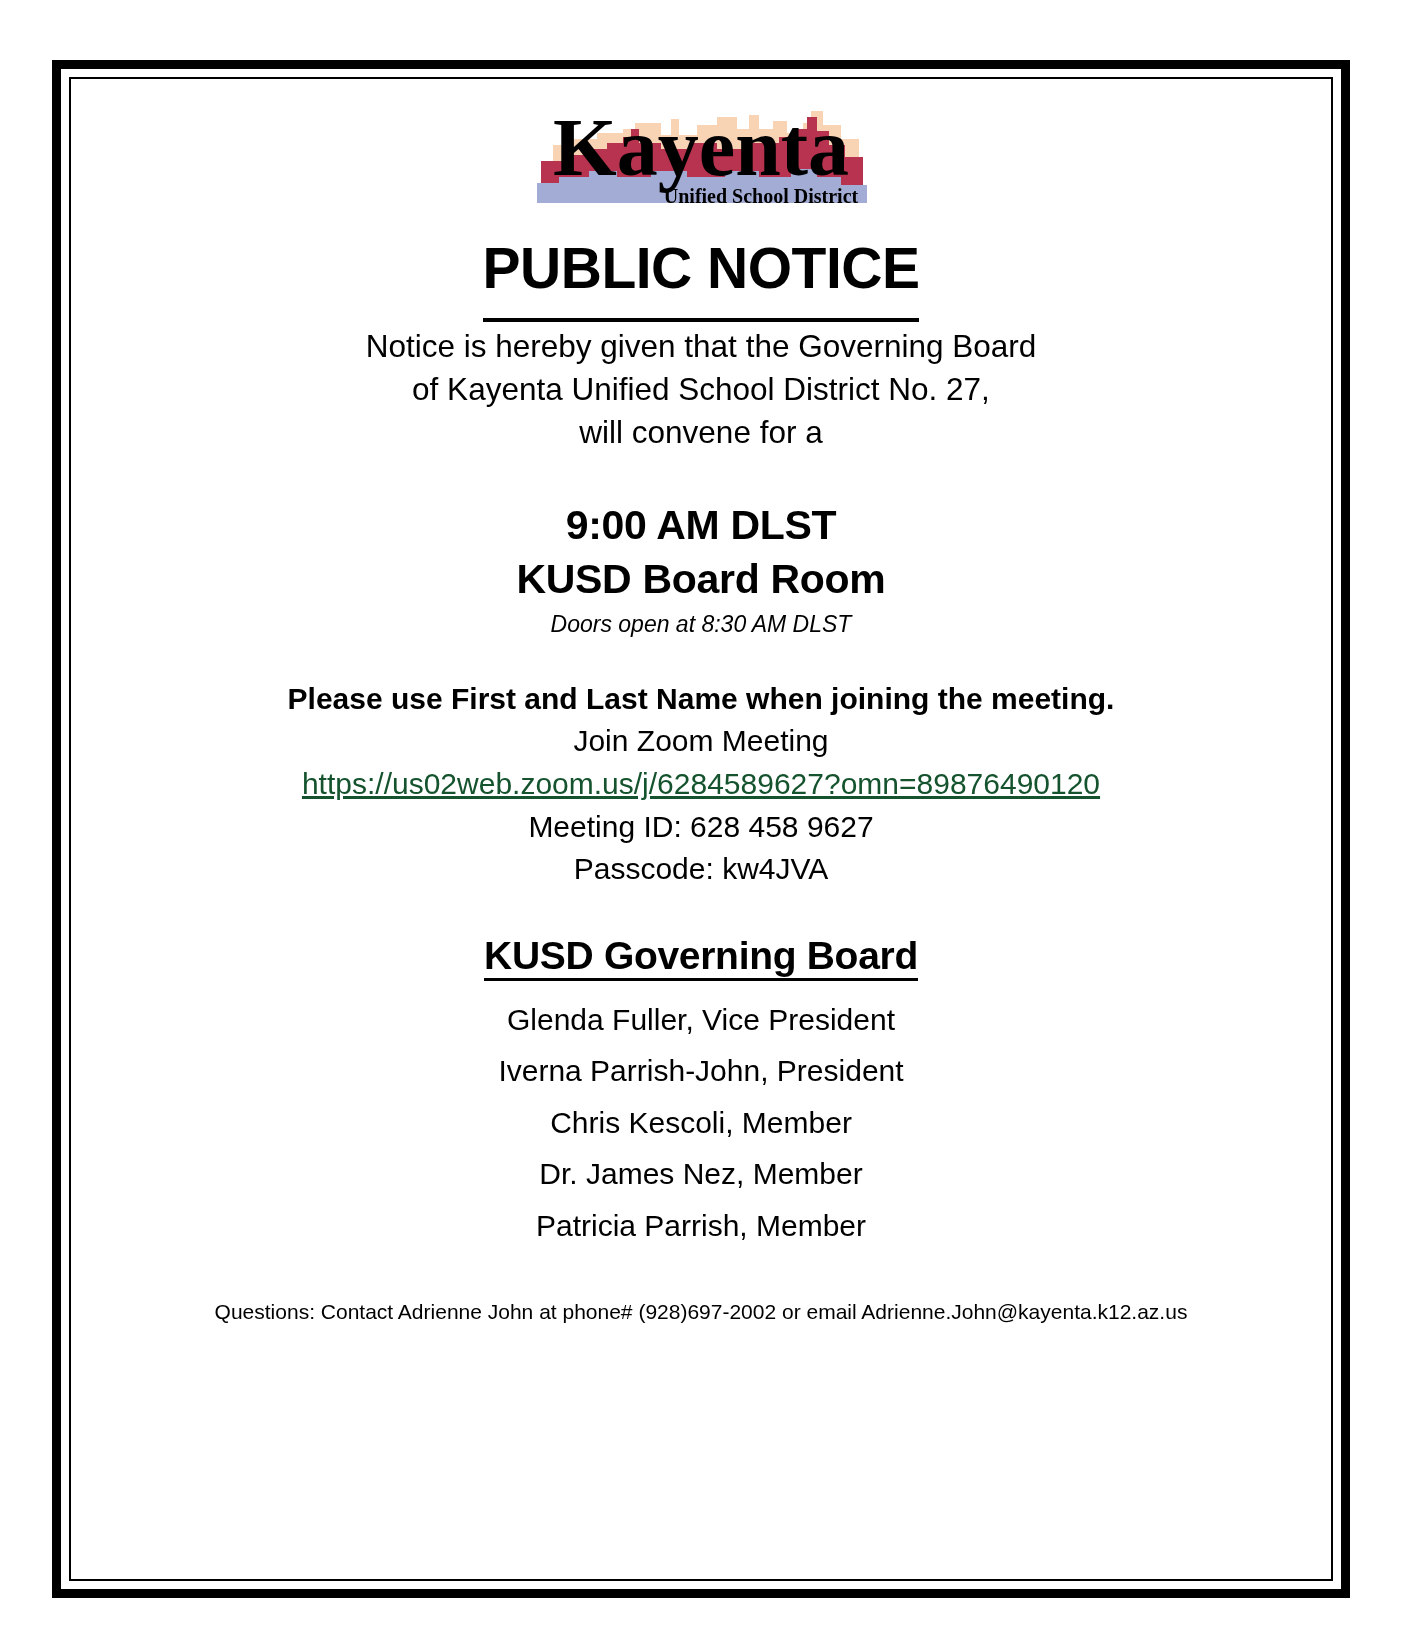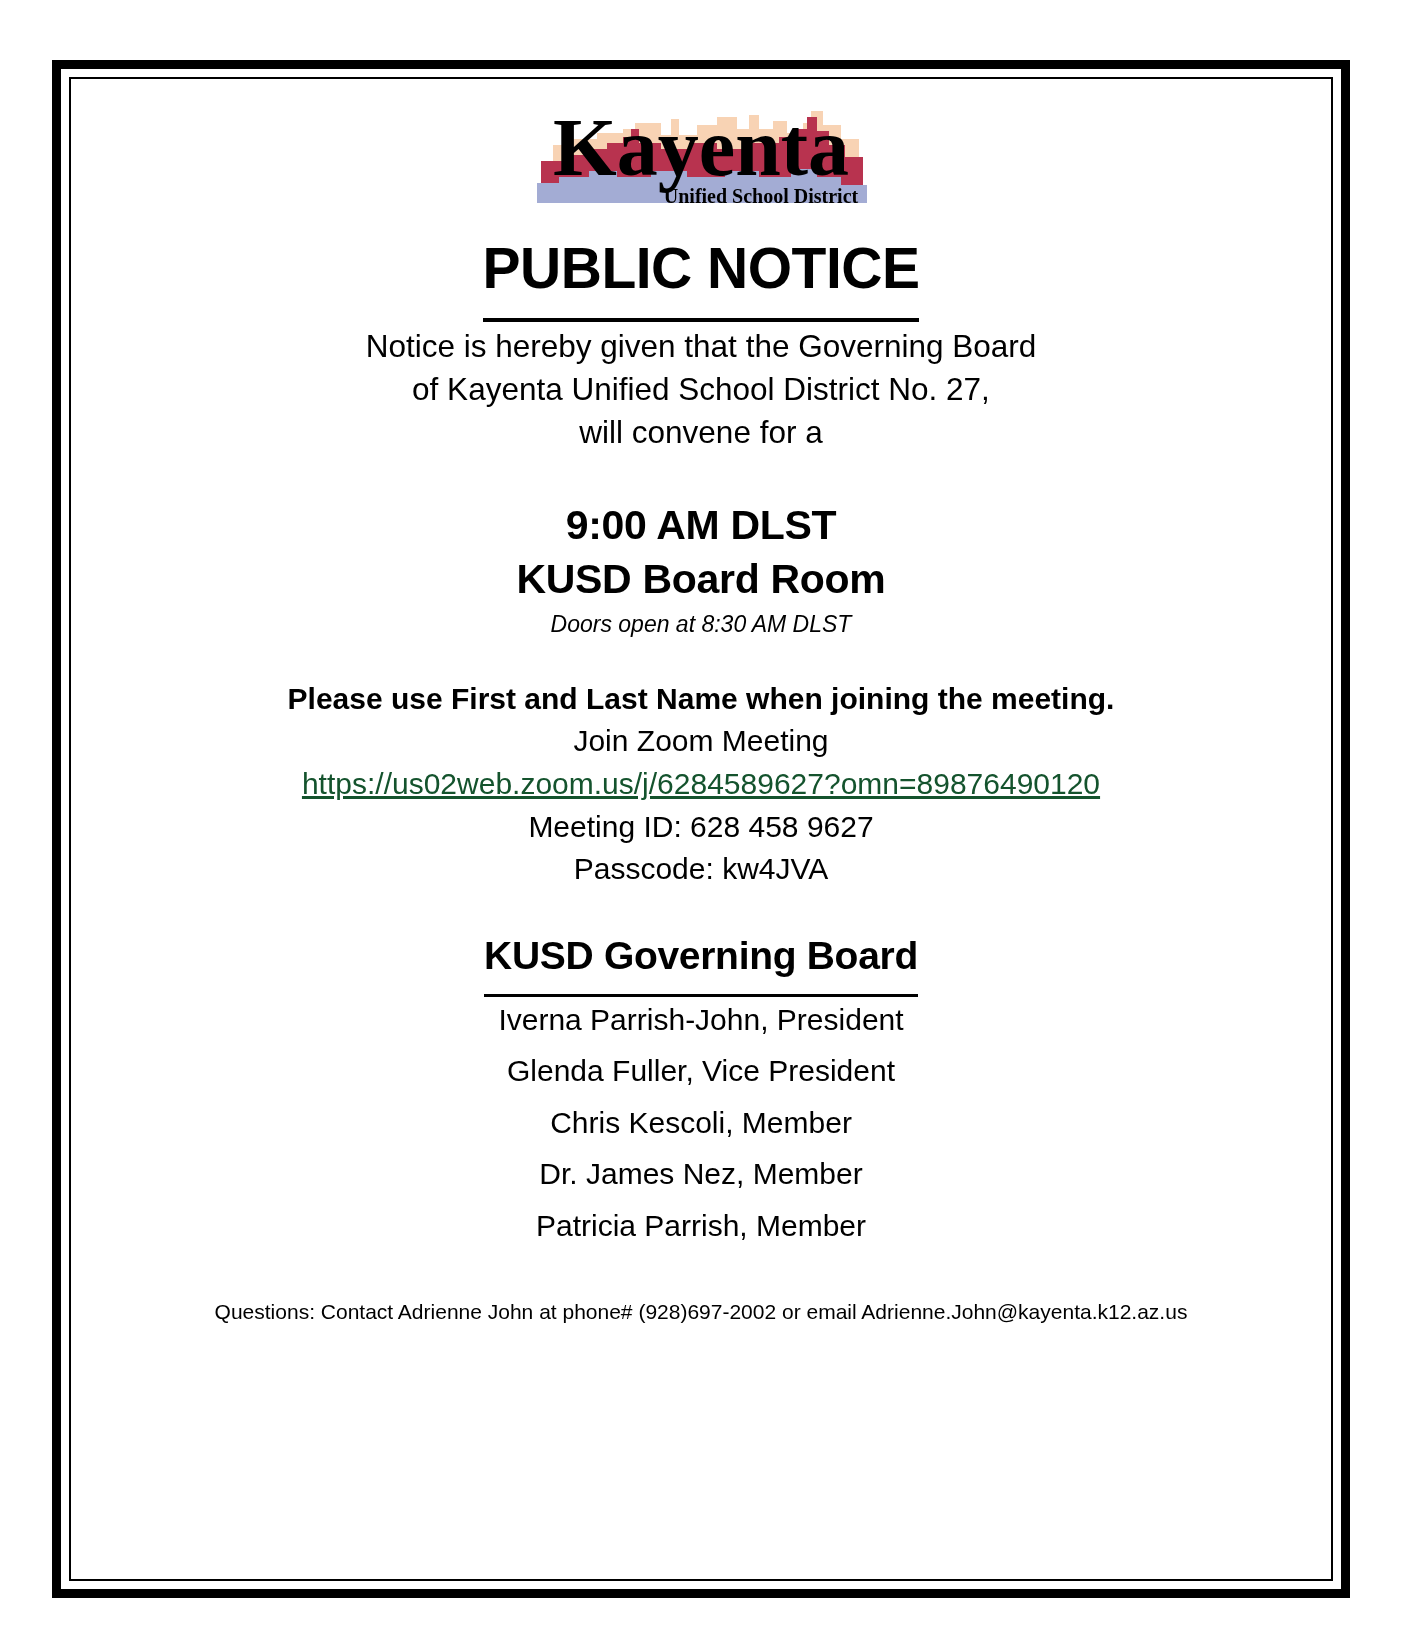--- a/index.html
+++ b/index.html
@@ -142,21 +142,21 @@
     margin: 42px 0 0 0;
   }
   .board-title {
     font-size: 39px;
     font-weight: bold;
     letter-spacing: -0.3px;
     line-height: 1.2;
   }
   .board-title span.u {
     border-bottom: 3px solid #000;
-    padding-bottom: 17px;
+    padding-bottom: 1px;
     margin-top: 12px;
   }
   .board-list {
     margin-top: 14px;
   }
   .board-member {
     font-size: 30px;
     font-weight: 400;
     line-height: 1.72;
   }
@@ -221,22 +221,22 @@
           <a class="zoom-link" href="#">https://us02web.zoom.us/j/6284589627?omn=89876490120</a>
           <div class="zoom-plain">Meeting ID:  628  458  9627</div>
           <div class="zoom-plain">Passcode:  kw4JVA</div>
         </div>
 
         <div class="board">
           <div class="board-title">
             <span class="u">KUSD Governing Board</span>
           </div>
           <div class="board-list">
+            <div class="board-member">Glenda Fuller, Vice President</div>
             <div class="board-member">Iverna Parrish-John, President</div>
-            <div class="board-member">Glenda Fuller, Vice President</div>
             <div class="board-member">Chris Kescoli, Member</div>
             <div class="board-member">Dr. James Nez, Member</div>
             <div class="board-member">Patricia Parrish, Member</div>
           </div>
         </div>
 
         <div class="footer">Questions:  Contact Adrienne John at phone# (928)697-2002 or email Adrienne.John@kayenta.k12.az.us</div>
 
       </div>
     </div>

